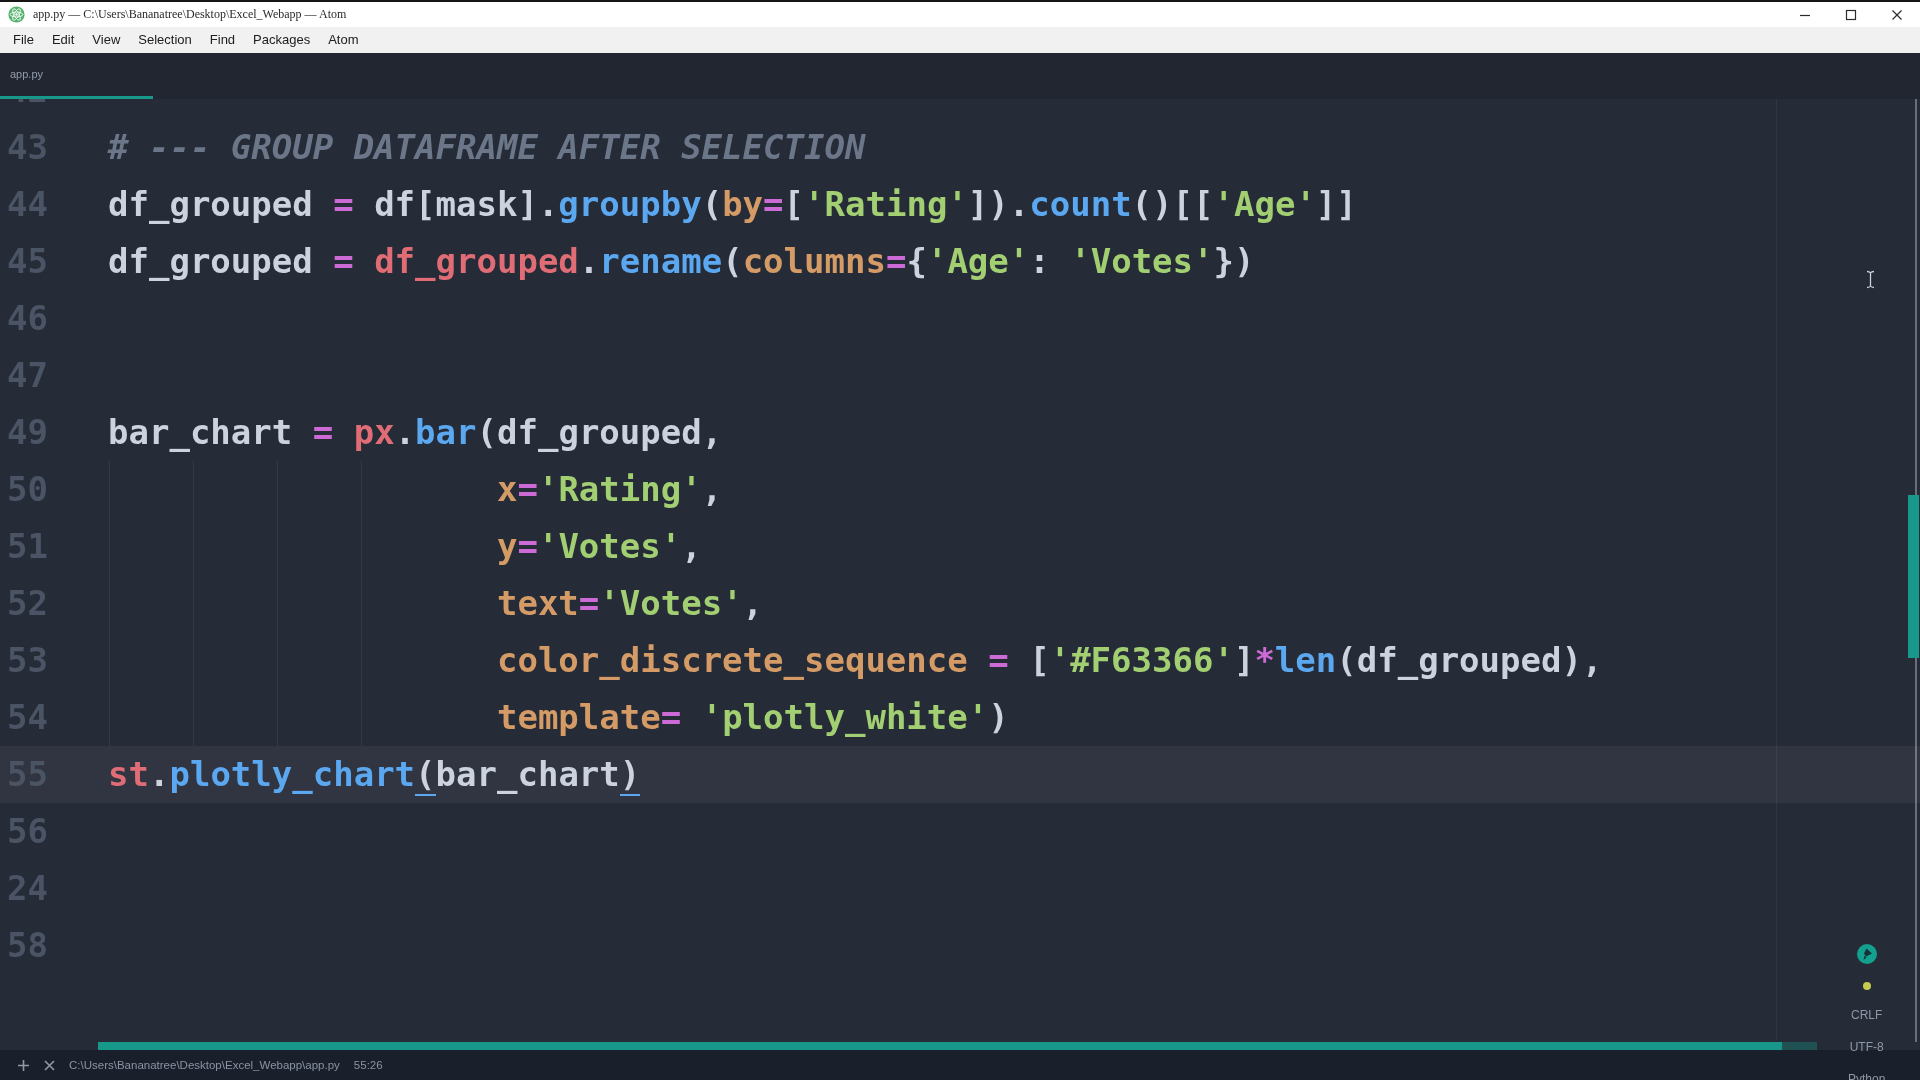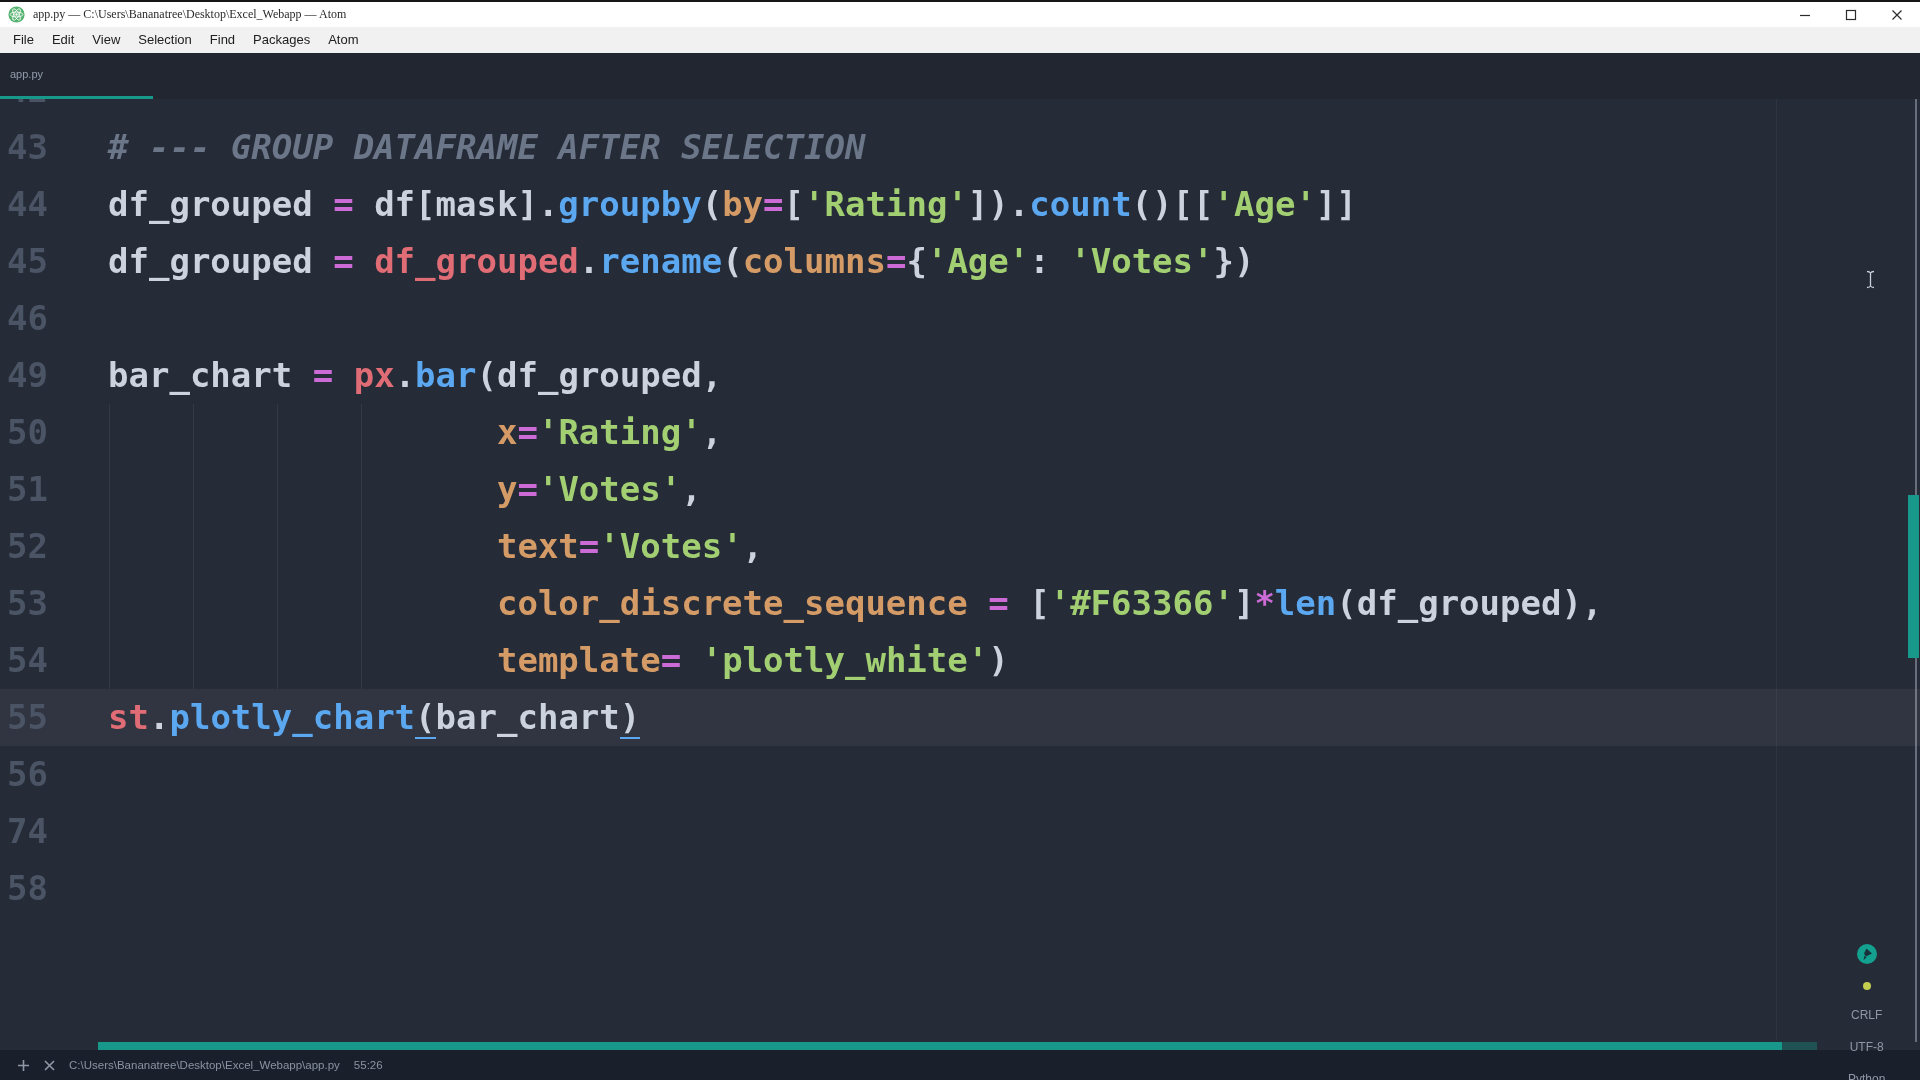--- a/index.html
+++ b/index.html
@@ -125,20 +125,24 @@
           <span class="code"><span class="tk d">df_grouped </span><span class="tk p">=</span><span class="tk d"> df[mask].</span><span class="tk f">groupby</span><span class="tk d">(</span><span class="tk o">by</span><span class="tk p">=</span><span class="tk d">[</span><span class="tk s">'Rating'</span><span class="tk d">]).</span><span class="tk f">count</span><span class="tk d">()[[</span><span class="tk s">'Age'</span><span class="tk d">]]</span></span>
         </div>
         <div class="row">
           <span class="num">45</span>
           <span class="code"><span class="tk d">df_grouped </span><span class="tk p">=</span><span class="tk d"> </span><span class="tk r">df_grouped</span><span class="tk d">.</span><span class="tk f">rename</span><span class="tk d">(</span><span class="tk o">columns</span><span class="tk p">=</span><span class="tk d">{</span><span class="tk s">'Age'</span><span class="tk d">: </span><span class="tk s">'Votes'</span><span class="tk d">})</span></span>
         </div>
         <div class="row">
           <span class="num">46</span>
         </div>
         <div class="row">
+          <span class="num">47</span>
+          <span class="code"></span>
+        </div>
+        <div class="row">
           <span class="num">49</span>
           <span class="code"><span class="tk d">bar_chart </span><span class="tk p">=</span><span class="tk d"> </span><span class="tk r">px</span><span class="tk d">.</span><span class="tk f">bar</span><span class="tk d">(df_grouped,</span></span>
         </div>
         <div class="row">
           <div class="g" style="left: 109px;"></div>
           <div class="g" style="left: 193px;"></div>
           <div class="g" style="left: 277px;"></div>
           <div class="g" style="left: 361px;"></div>
           <span class="num">50</span>
           <span class="code"><span class="tk d">                   </span><span class="tk o">x</span><span class="tk p">=</span><span class="tk s">'Rating'</span><span class="tk d">,</span></span>
@@ -177,21 +181,21 @@
         </div>
         <div class="row active">
           <span class="num">55</span>
           <span class="code"><span class="tk r">st</span><span class="tk d">.</span><span class="tk f">plotly_chart</span><span class="tk b">(</span><span class="tk d">bar_chart</span><span class="tk b">)</span></span>
         </div>
         <div class="row">
           <span class="num">56</span>
           <span class="code"></span>
         </div>
         <div class="row">
-          <span class="num">74</span>
+          <span class="num">24</span>
           <span class="code"></span>
         </div>
         <div class="row">
           <span class="num">58</span>
           <span class="code"></span>
         </div>
       </div>
 
     <div class="tabbar">
       <div class="tab">

